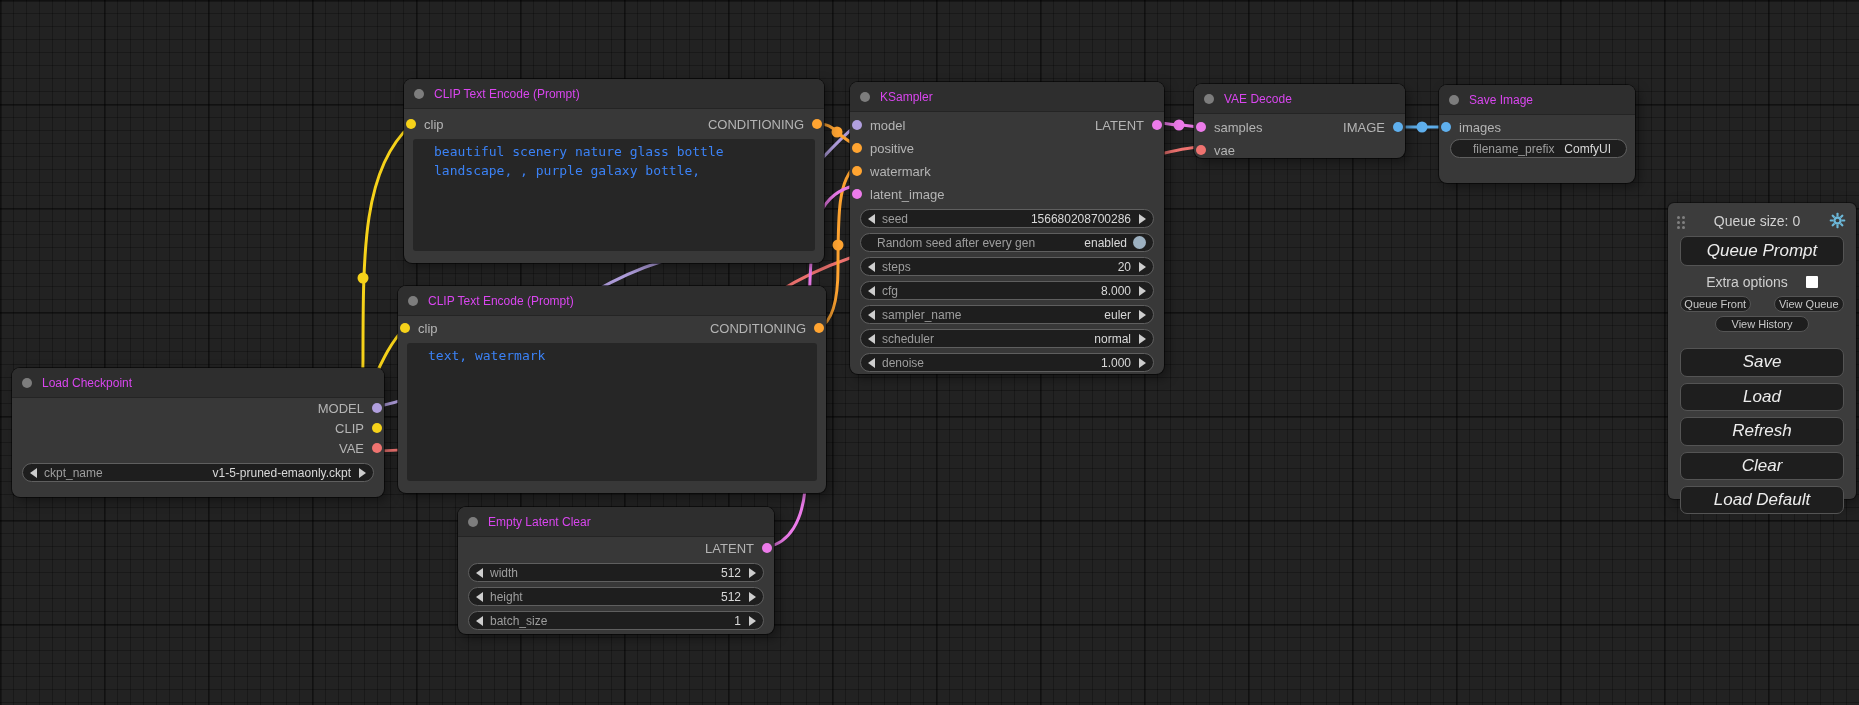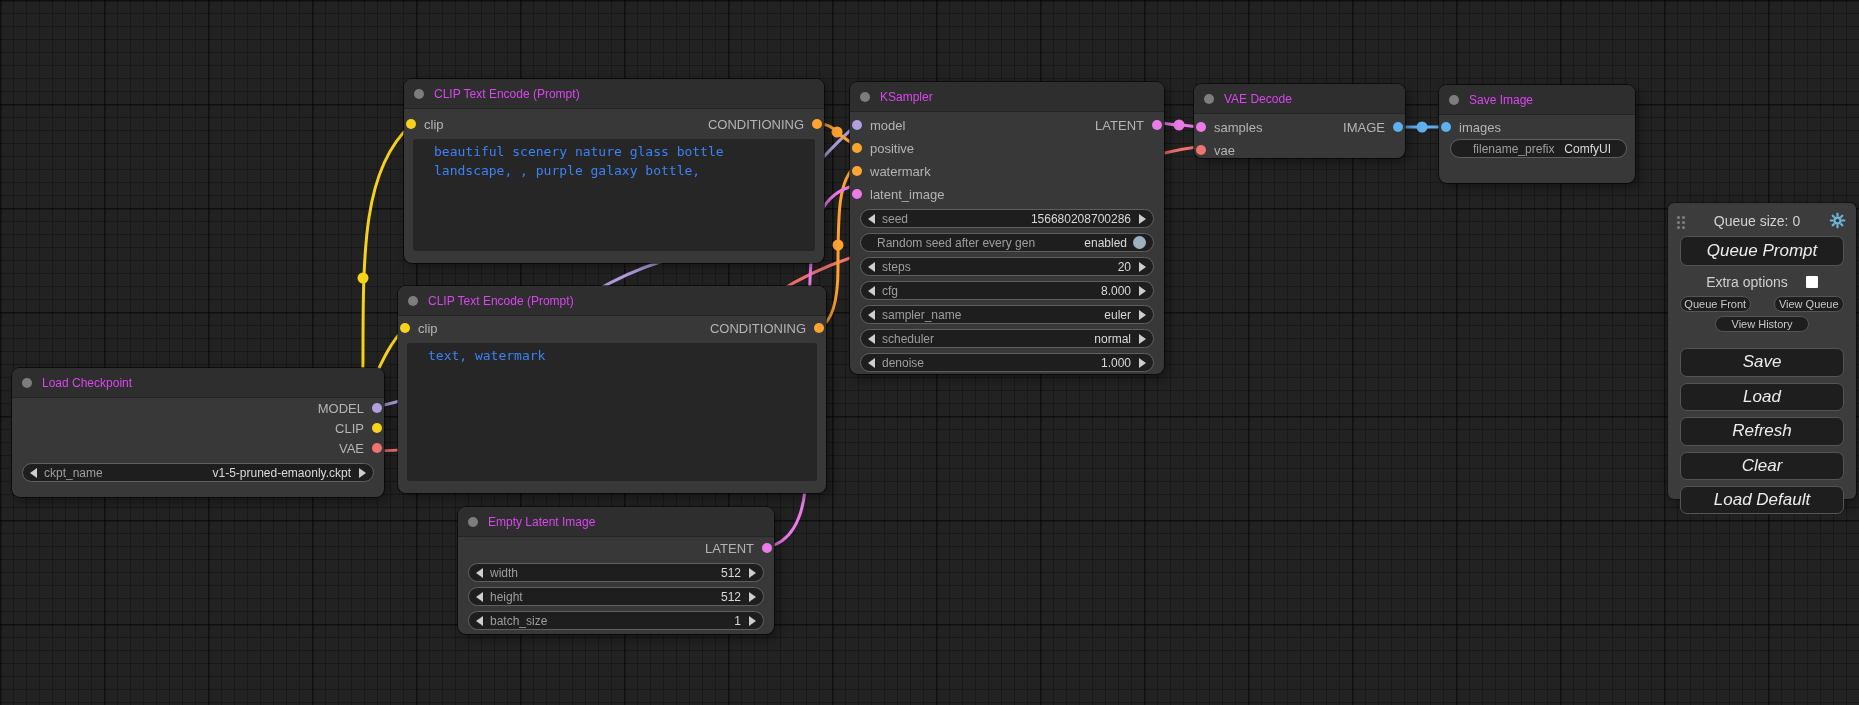--- a/index.html
+++ b/index.html
@@ -186,21 +186,21 @@
       <span>CONDITIONING</span>
       <span class="pdot c-cond"></span>
       </div>
   </div>
   <div class="ta">text, watermark</div>
 </div>
 
 <div class="node" id="node-empty-latent">
   <div class="node-header">
     <span class="collapse-dot"></span>
-    <span class="node-title">Empty Latent Image</span>
+    <span class="node-title">Empty Latent Clear</span>
   </div>
   <div class="prow">
       <div class="port out">
     <span>LATENT</span>
     <span class="pdot c-latent"></span>
       </div>
     </div>
   <div class="widget">
     <span class="arrL"></span>
     <span class="wlabel">width</span>

